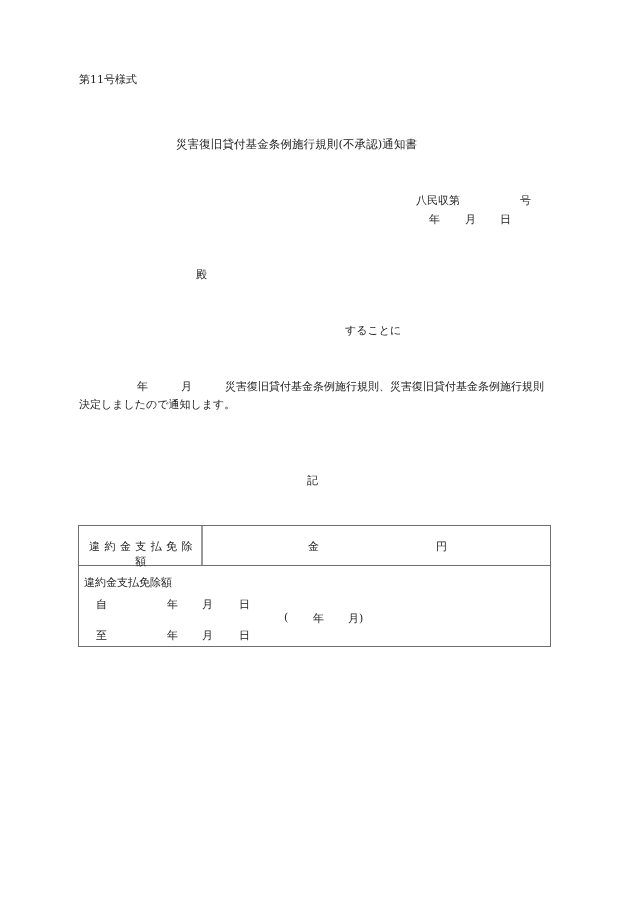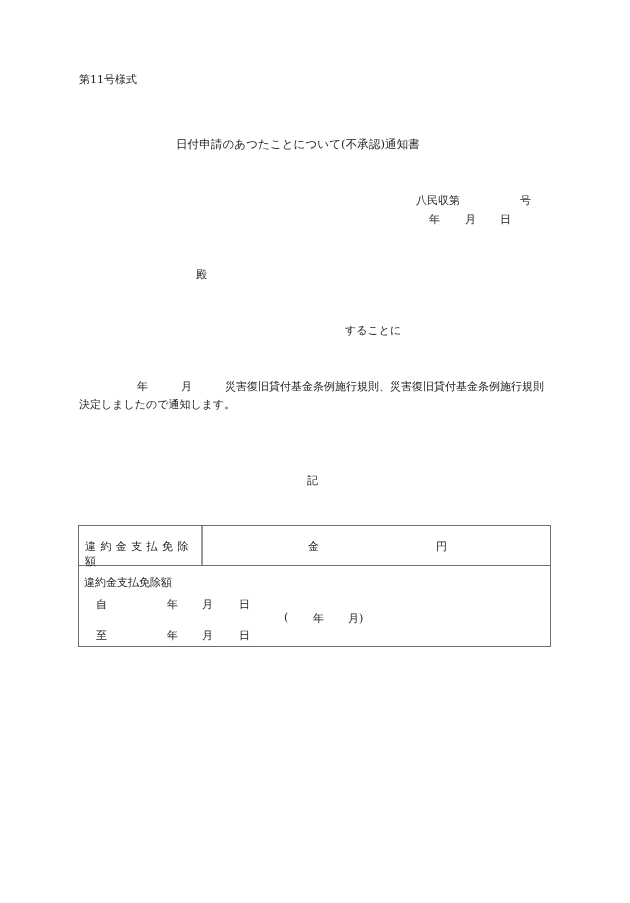--- a/index.html
+++ b/index.html
@@ -44,20 +44,21 @@
     .ki-label { left: 307px; top: 473px; }
 
     .detail-table {
       position: absolute;
       left: 78px;
       top: 525px;
       width: 473px;
       height: 122px;
       border: 1px solid #6f6f6f;
       box-sizing: border-box;
+      text-align: center;
     }
     .row1 {
       position: absolute;
       left: 0; top: 0;
       width: 100%;
       height: 40px;
       border-bottom: 1px solid #6f6f6f;
       box-sizing: border-box;
     }
     .row1 .label-cell {
@@ -90,21 +91,21 @@
     .row2 .date-from span,
     .row2 .date-to span { position: absolute; top: 0; }
     .row2 .duration { position: absolute; left: 205px; top: 45px; width: 120px; height: 14px; }
     .row2 .duration span { position: absolute; top: 0; }
   </style>
 </head>
 <body>
 
 <div class="abs form-number">第11号様式</div>
 
-<div class="abs doc-title">日付申請のあつたことについて(不承認)通知書</div>
+<div class="abs doc-title">災害復旧貸付基金条例施行規則(不承認)通知書</div>
 
 <div class="abs ref-line">
   <span style="left:0">八民収第</span>
   <span style="left:104px">号</span>
 </div>
 
 <div class="abs date-line">
   <span style="left:33px">年</span>
   <span style="left:69px">月</span>
   <span style="left:104px">日</span>

